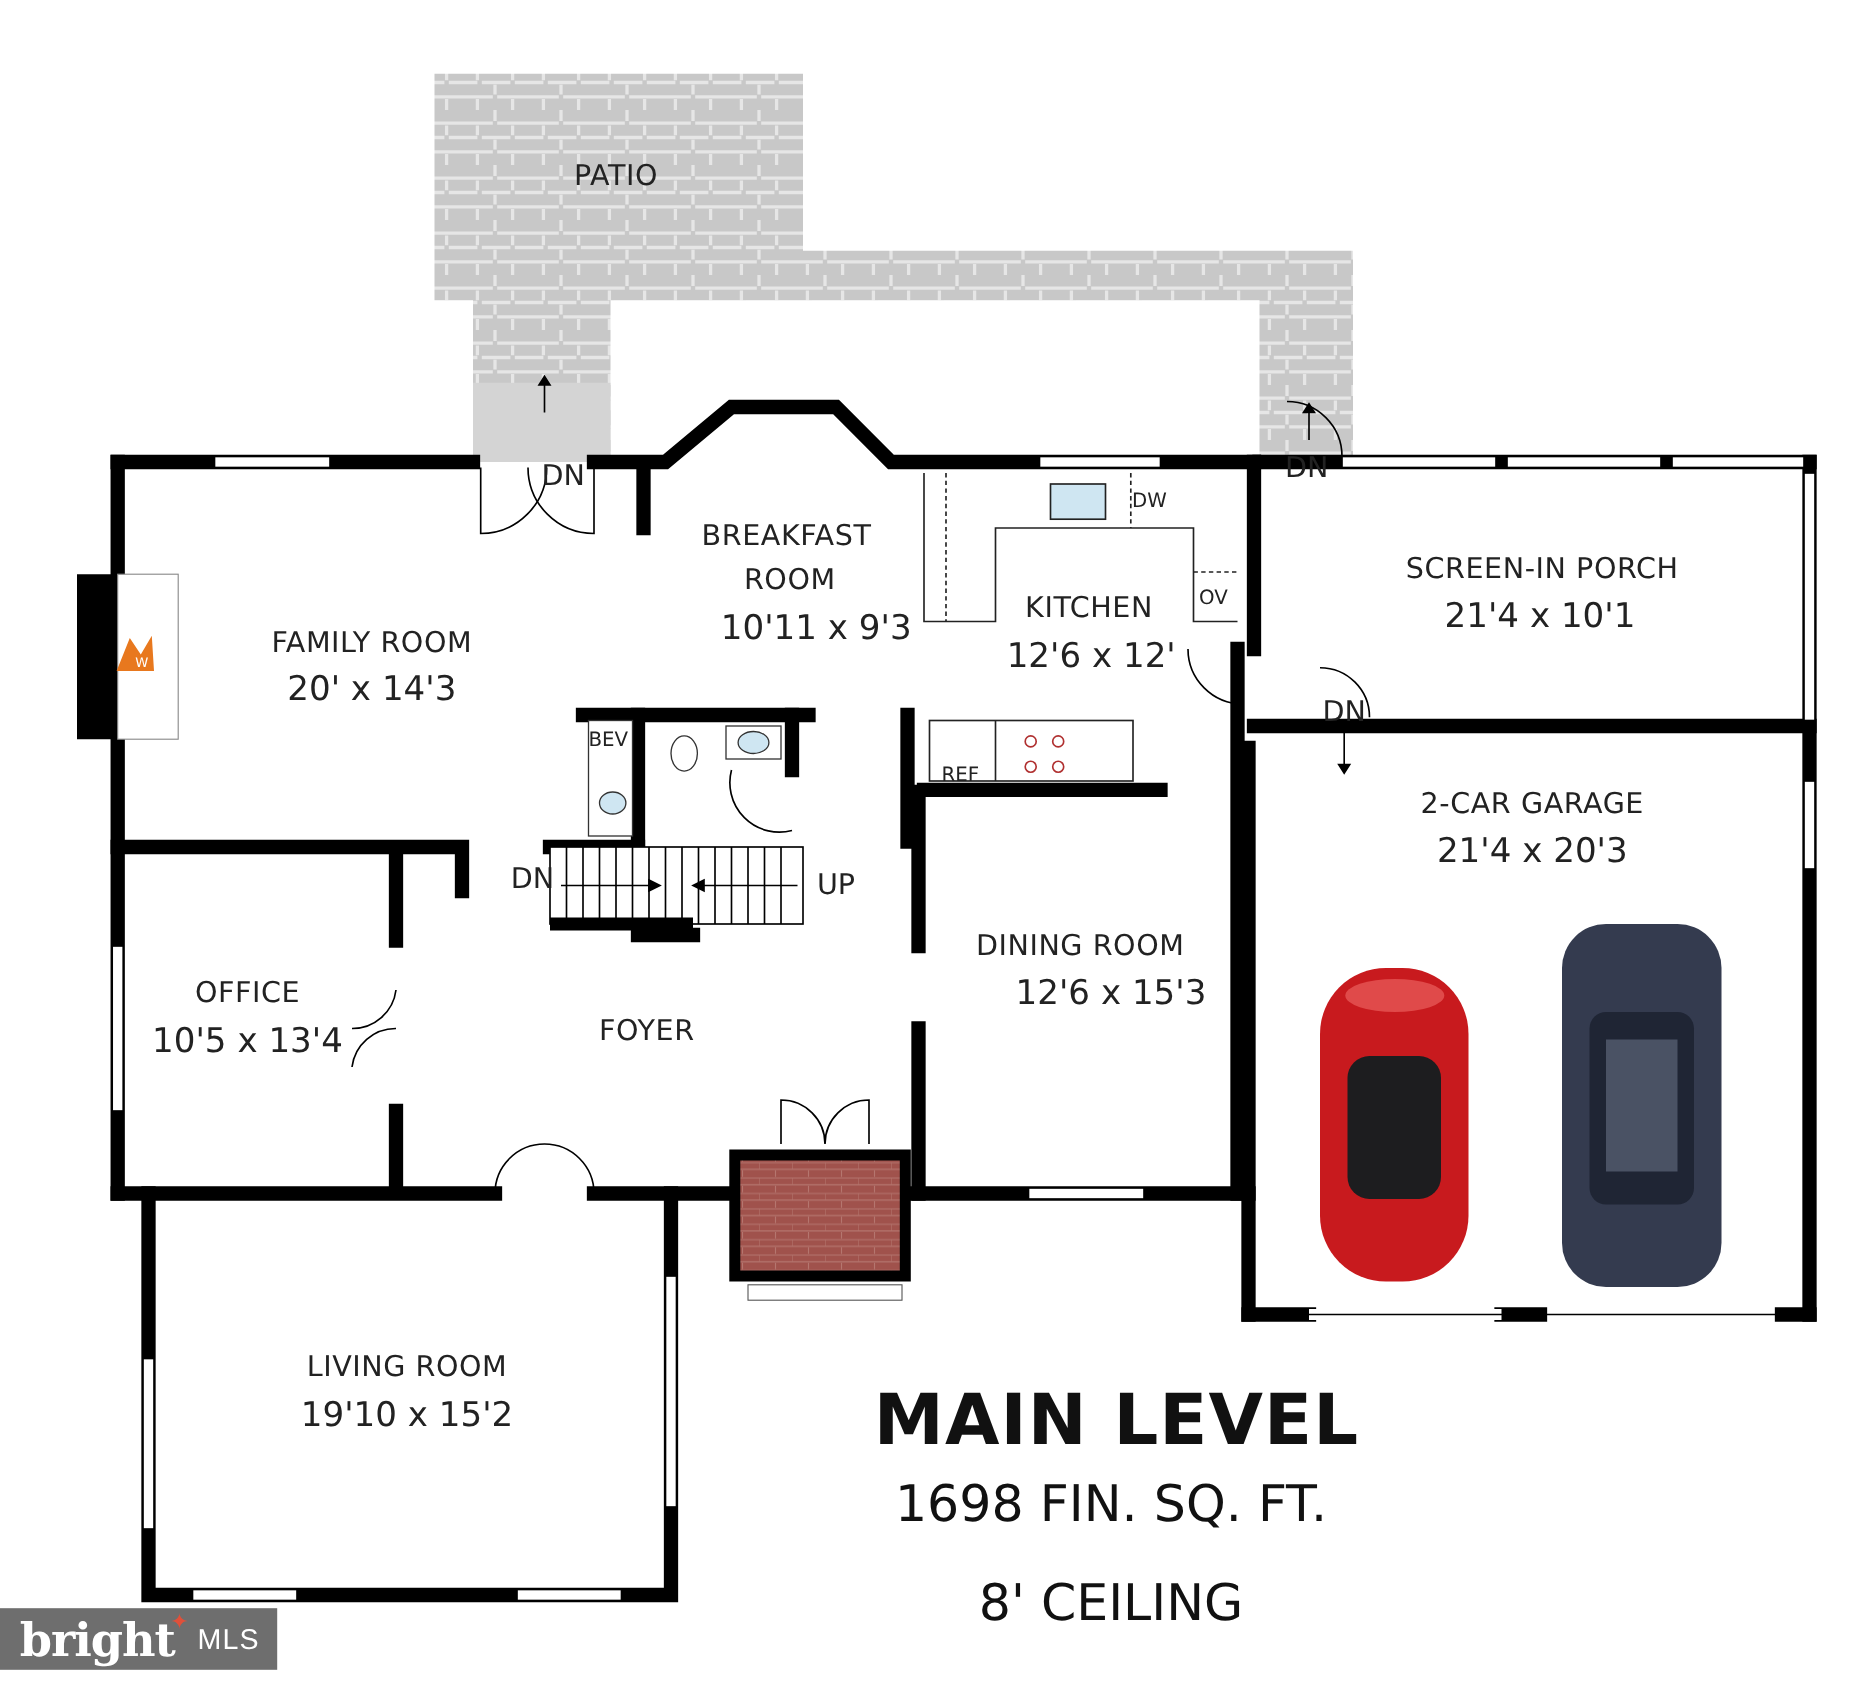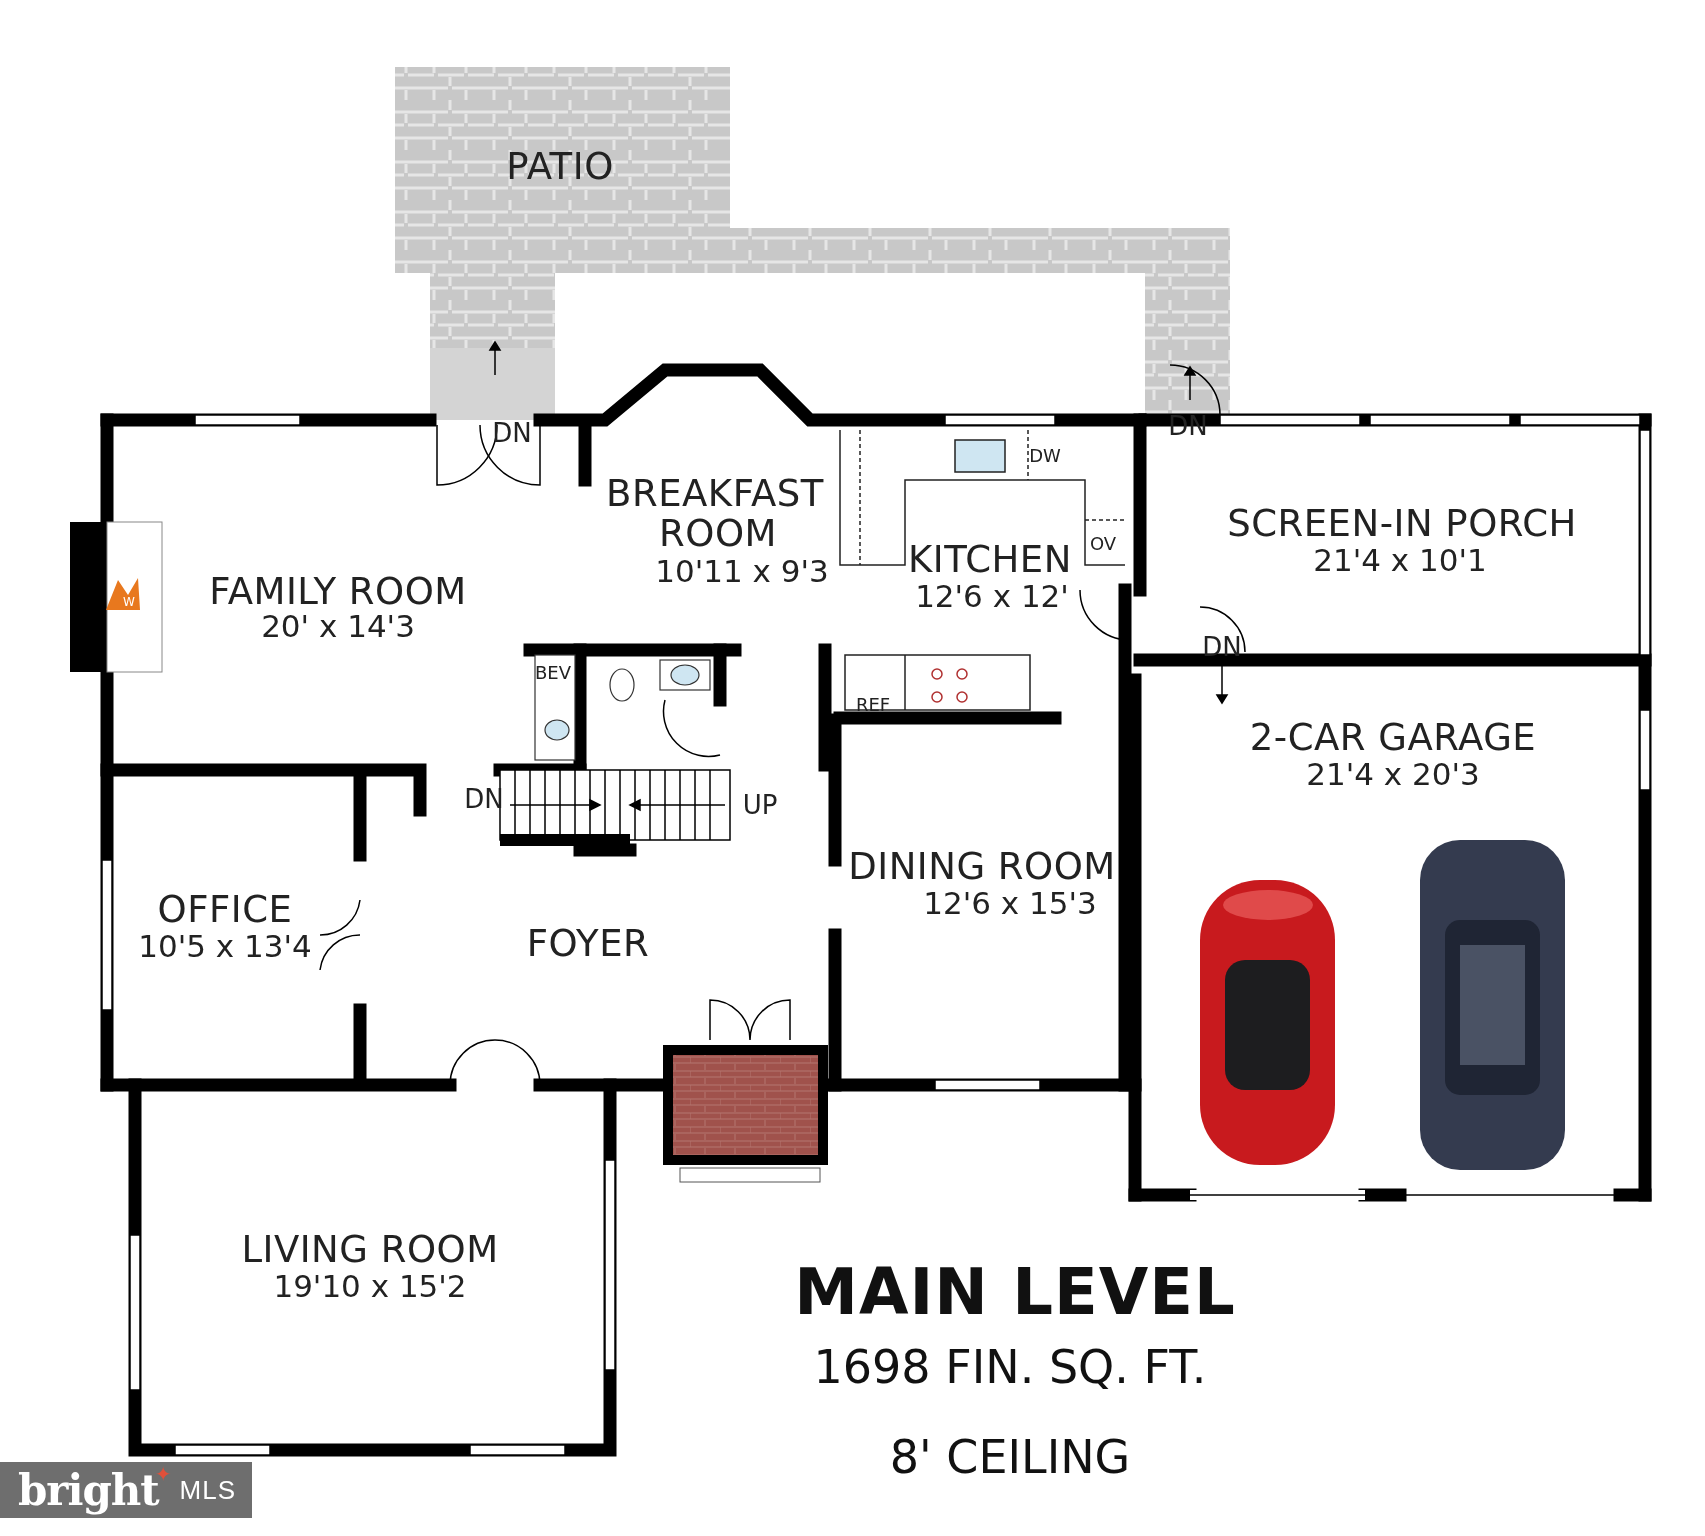--- a/index.html
+++ b/index.html
@@ -1,19 +1,19 @@
 <!DOCTYPE html>
 <html><head>
 <meta charset="utf-8">
 <style>
   html, body { margin:0; padding:0; background:#fff; }
   body { width:1705px; height:1536px; position:relative; overflow:hidden; font-family:"Liberation Sans", sans-serif; }
   #plan { position:absolute; left:0; top:0; }
   .lbl { position:absolute; color:#222; font-family:"DejaVu Sans", sans-serif; text-align:center; white-space:nowrap; transform:translateX(-50%); line-height:1.2; }
-  .room-name { font-size:37px; letter-spacing:0.5px; }
+  .room-name { font-size:26px; letter-spacing:0.5px; }
   .room-dim { font-size:31px; }
   .small { font-size:26px; }
   .tiny { font-size:18px; }
   .title-main { position:absolute; left:1015px; top:1255px; transform:translateX(-50%); font-family:"DejaVu Sans", sans-serif; font-weight:bold; font-size:64px; color:#111; letter-spacing:1px; white-space:nowrap; }
   .title-sub { position:absolute; left:1010px; transform:translateX(-50%); font-family:"DejaVu Sans", sans-serif; font-size:46px; color:#111; white-space:nowrap; }
   .logo { position:absolute; left:0; top:1462px; width:252px; height:56px; background:#6e6e6e; color:#fff; display:flex; align-items:center; padding-left:18px; box-sizing:border-box; }
   .logo .b { font-family:"DejaVu Serif", serif; font-weight:bold; font-size:42px; letter-spacing:-1px; }
   .logo .m { font-family:"Liberation Sans", sans-serif; font-size:26px; margin-left:8px; letter-spacing:1px; }
   .logo .dot { color:#e0503a; font-size:20px; position:relative; top:-16px; margin-left:-4px; }
 </style>

